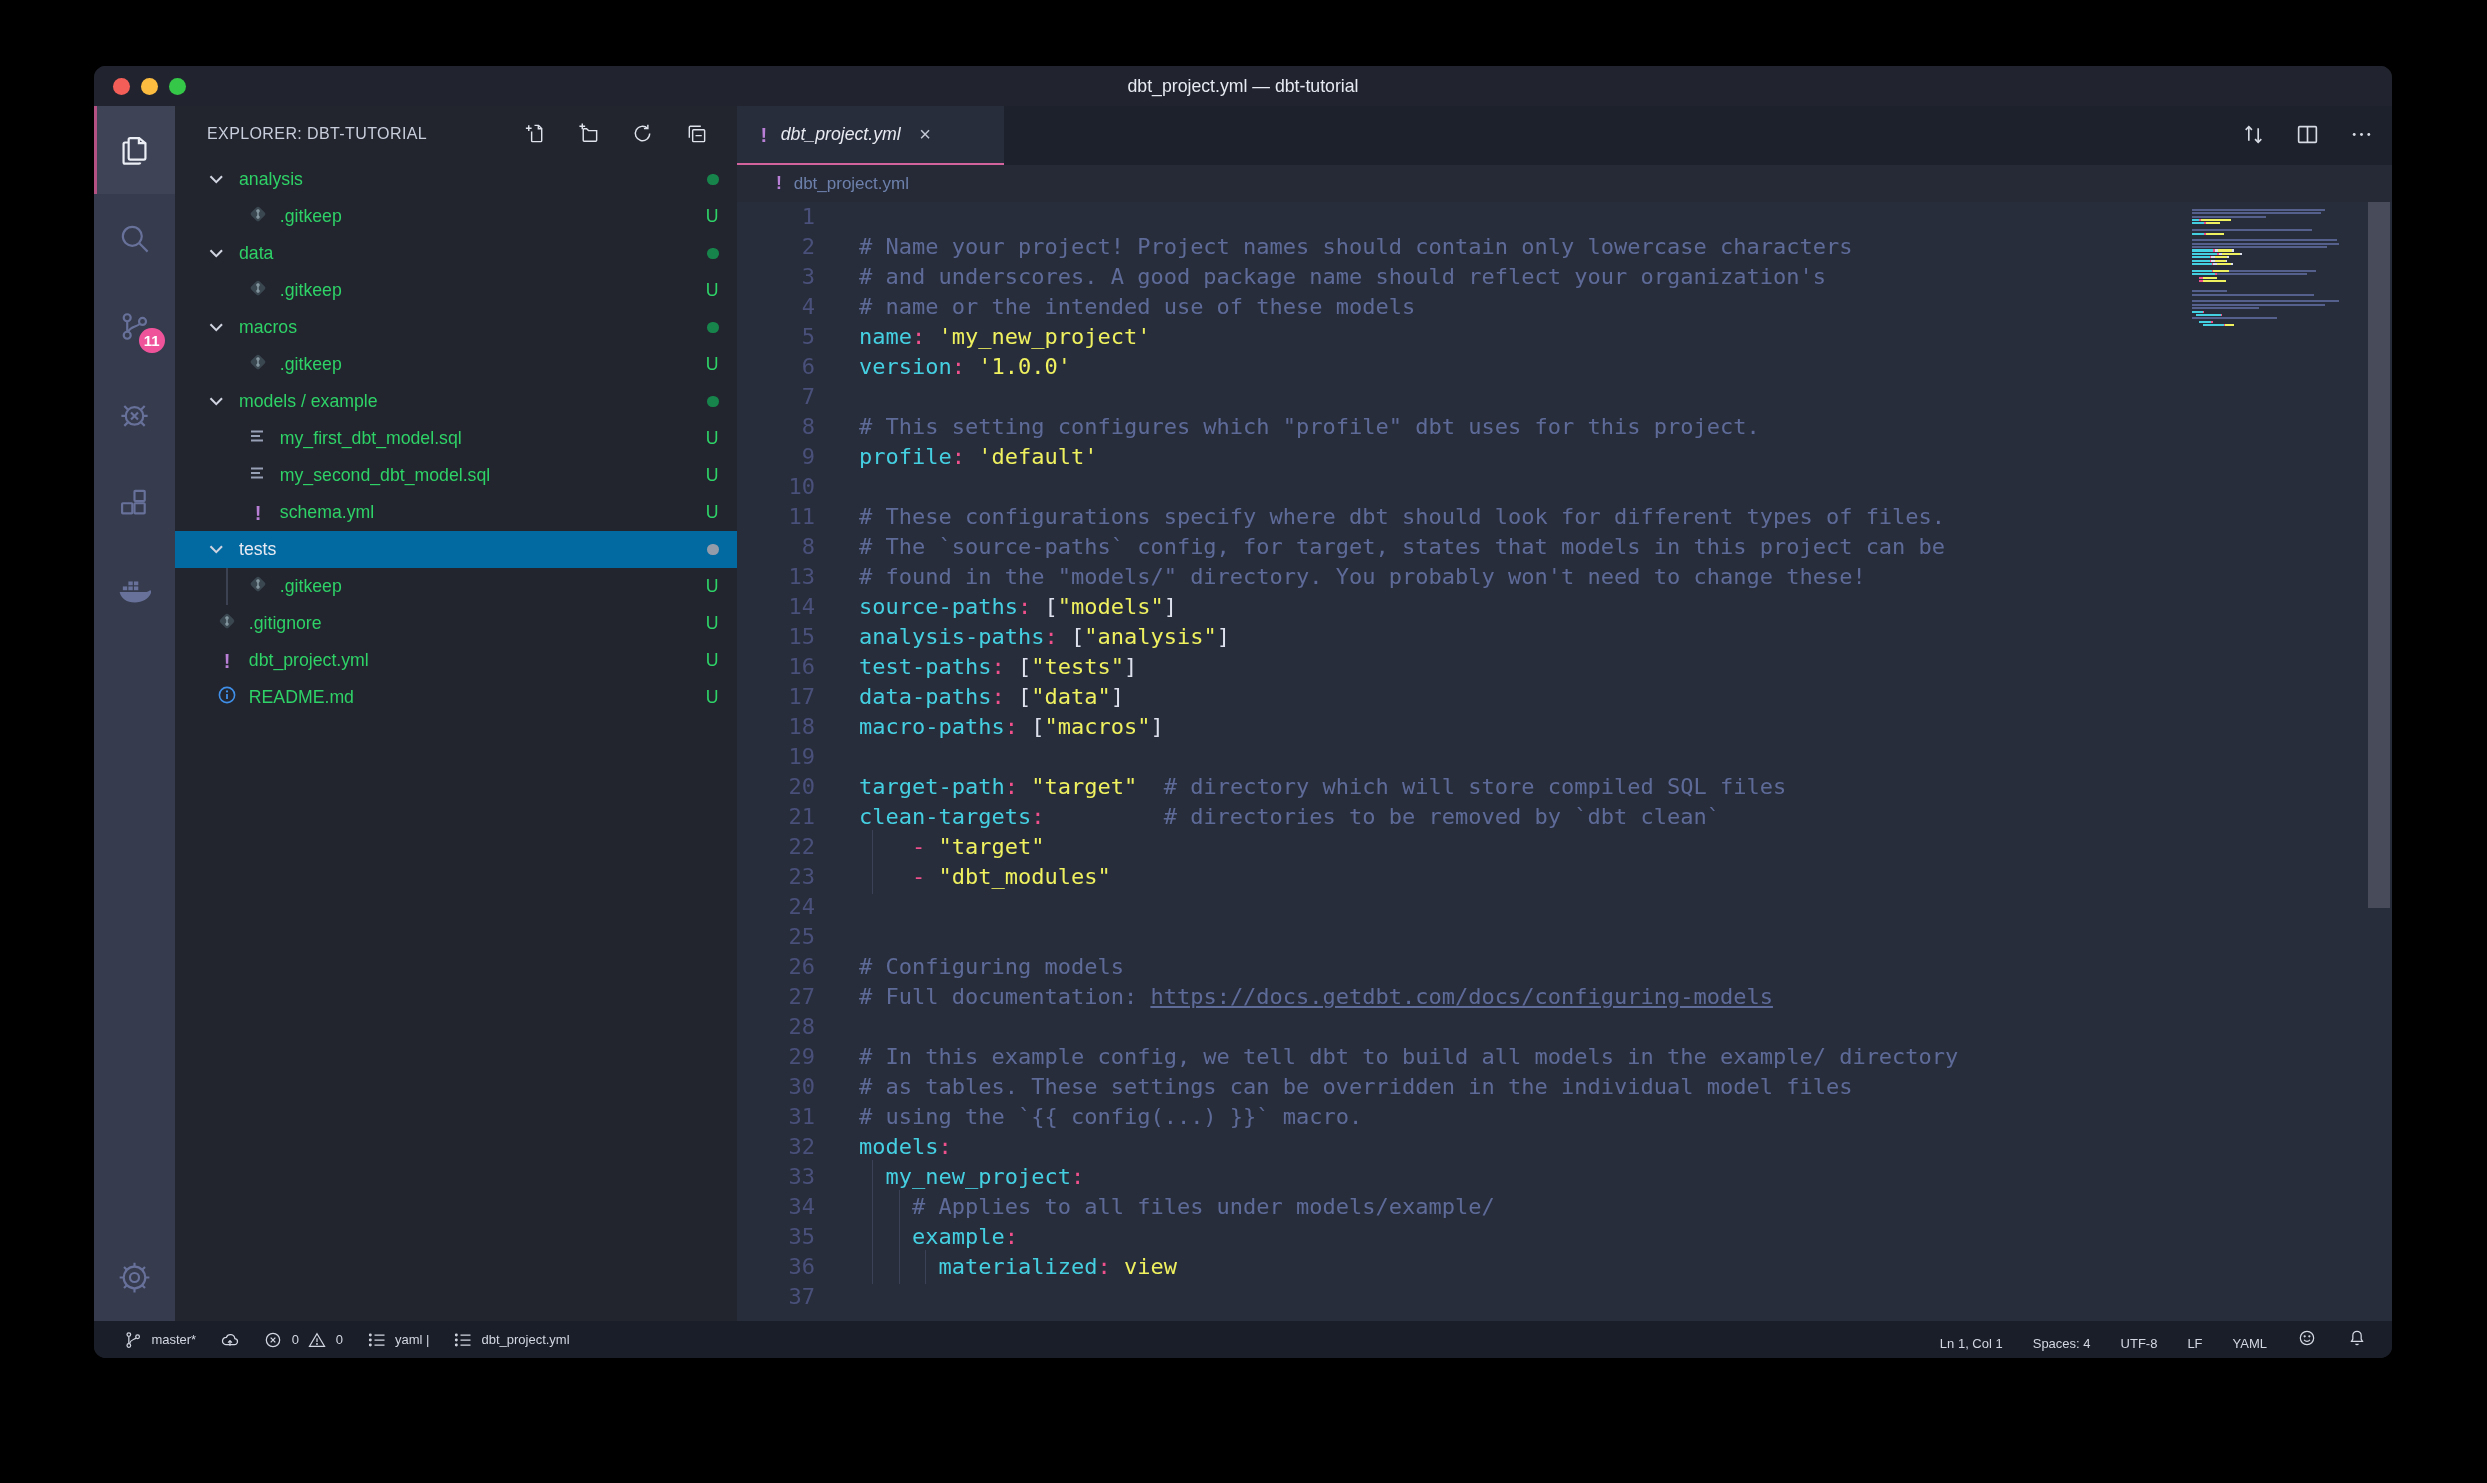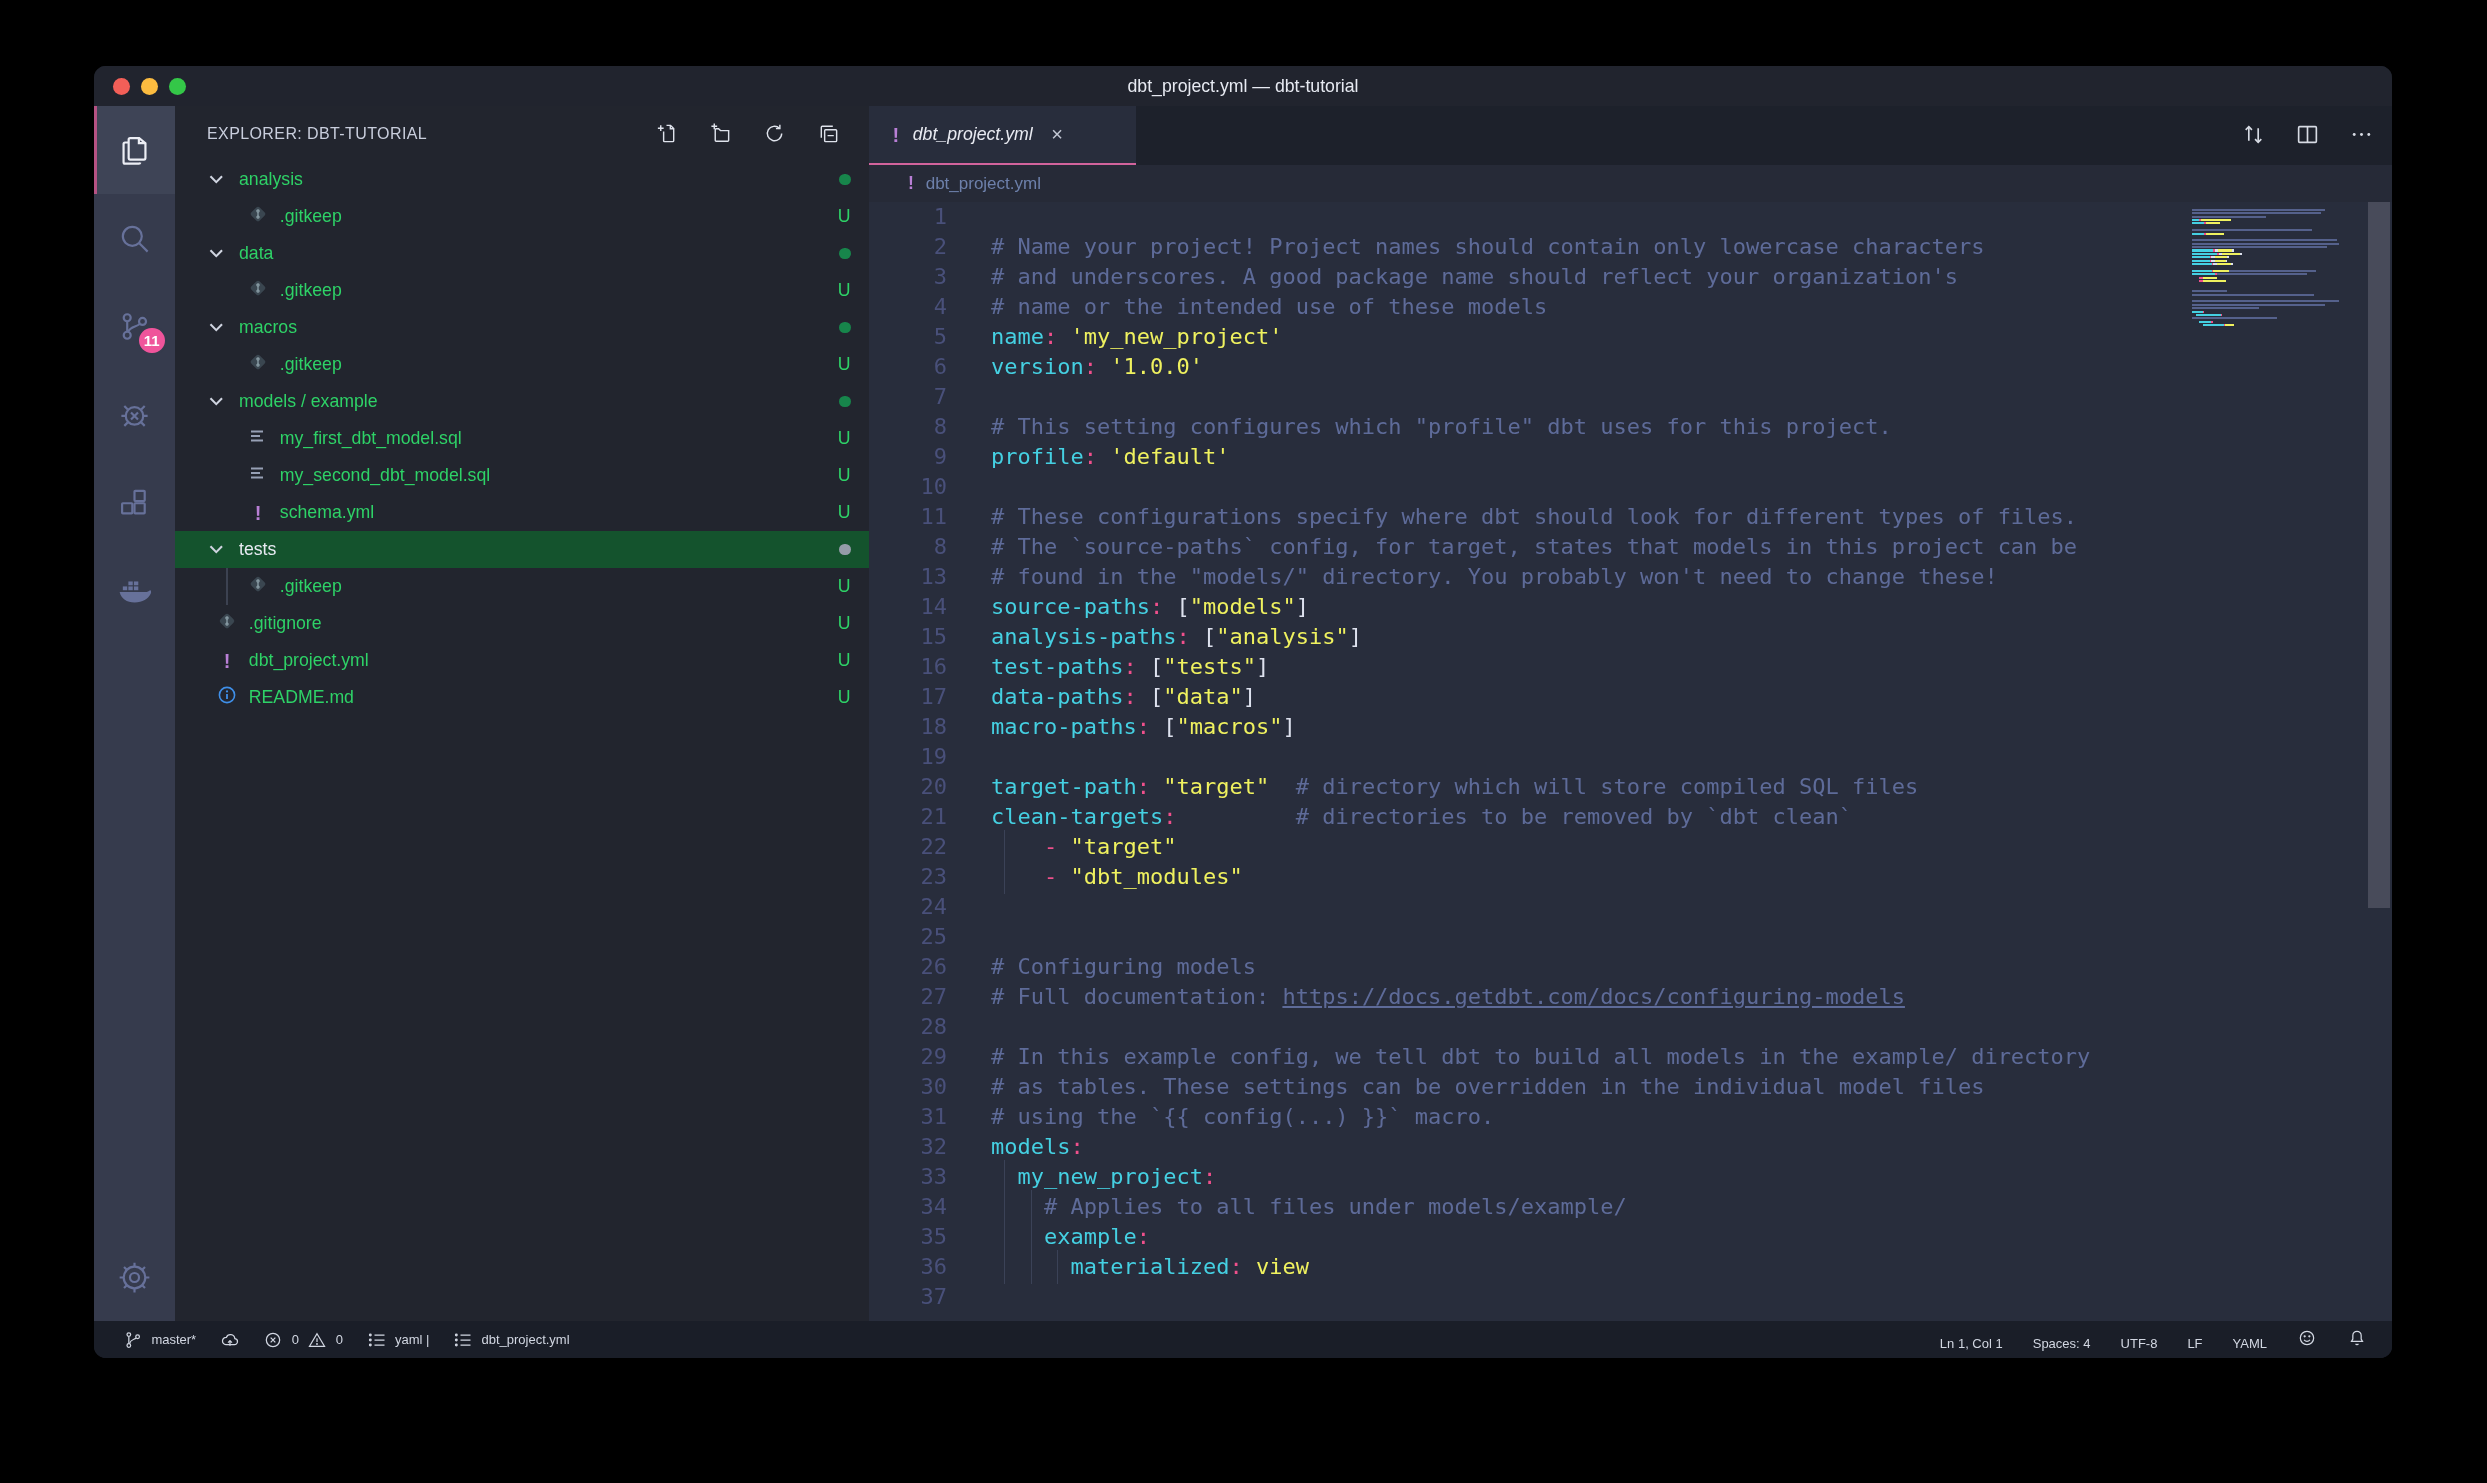--- a/index.html
+++ b/index.html
@@ -26,34 +26,34 @@
   .act svg { width:35px; height:35px; stroke:currentColor; fill:none; stroke-width:1.5; }
   .act.active { background:#3e4456; color:#eceef5; }
   .act.active::before { content:""; position:absolute; left:0; top:0; bottom:0; width:3.4px; background:#b65283; }
   .act .badge { position:absolute; right:8.4px; bottom:15px; min-width:30px; height:29px; padding:0 5px;
     background:#ef549b; border:2.5px solid #363b4d; border-radius:15px; color:#fff; font-size:15px; font-weight:bold;
     display:flex; align-items:center; justify-content:center; }
   .act-spacer { flex:1; }
   .act-docker svg { fill:currentColor; stroke:none; }
 
   
-  .sidebar { width:694px; flex:none; background:#22252e; display:flex; flex-direction:column; }
+  .sidebar { width:562px; flex:none; background:#22252e; display:flex; flex-direction:column; }
   .sb-header { height:55px; flex:none; display:flex; align-items:center; padding:0 25px 0 32px; }
   .sb-title { color:#c9cedd; font-size:16px; letter-spacing:0.4px; }
   .sb-actions { margin-left:auto; display:flex; gap:22px; }
   .sb-actions .sbtn { width:32px; height:32px; display:flex; align-items:center; justify-content:center; color:#dfe3ec; }
   .sb-actions svg { width:23px; height:23px; stroke:currentColor; fill:none; stroke-width:1.5; }
 
   .tree { flex:1; overflow:hidden; }
   .row { height:37px; display:flex; align-items:center; position:relative; font-size:17.7px; color:#2ed267; }
   .row .chev { width:18.5px; height:18.5px; margin-right:13.5px; flex:none; color:#cfd4e0; }
   .row .chev svg { width:18.5px; height:18.5px; stroke:currentColor; fill:none; stroke-width:1.8; }
   .row .ficon { width:20px; height:20px; margin-right:11.8px; flex:none; display:flex; align-items:center; justify-content:center; }
   .row .lbl { white-space:nowrap; }
-  .row.sel { background:#14532d; color:#e8ebf3; }
+  .row.sel { background:#0369a1; color:#e8ebf3; }
   .row .tail { margin-left:auto; margin-right:18.5px; display:flex; align-items:center; }
   .badge-u { color:#2ed267; font-size:17.7px; }
   .dot { width:11.8px; height:11.8px; border-radius:50%; background:#17854b; }
   .dot.gray { background:#959ca9; }
   .row .tguide { position:absolute; left:51px; top:0; bottom:0; width:1.7px; background:#3c4251; }
   .ic-warn { color:#b97fd6; font-weight:bold; font-size:20px; line-height:1; }
   .ic-sql svg { width:20px; height:20px; }
   .ic-git svg, .ic-info svg { width:20px; height:20px; }
 
   

